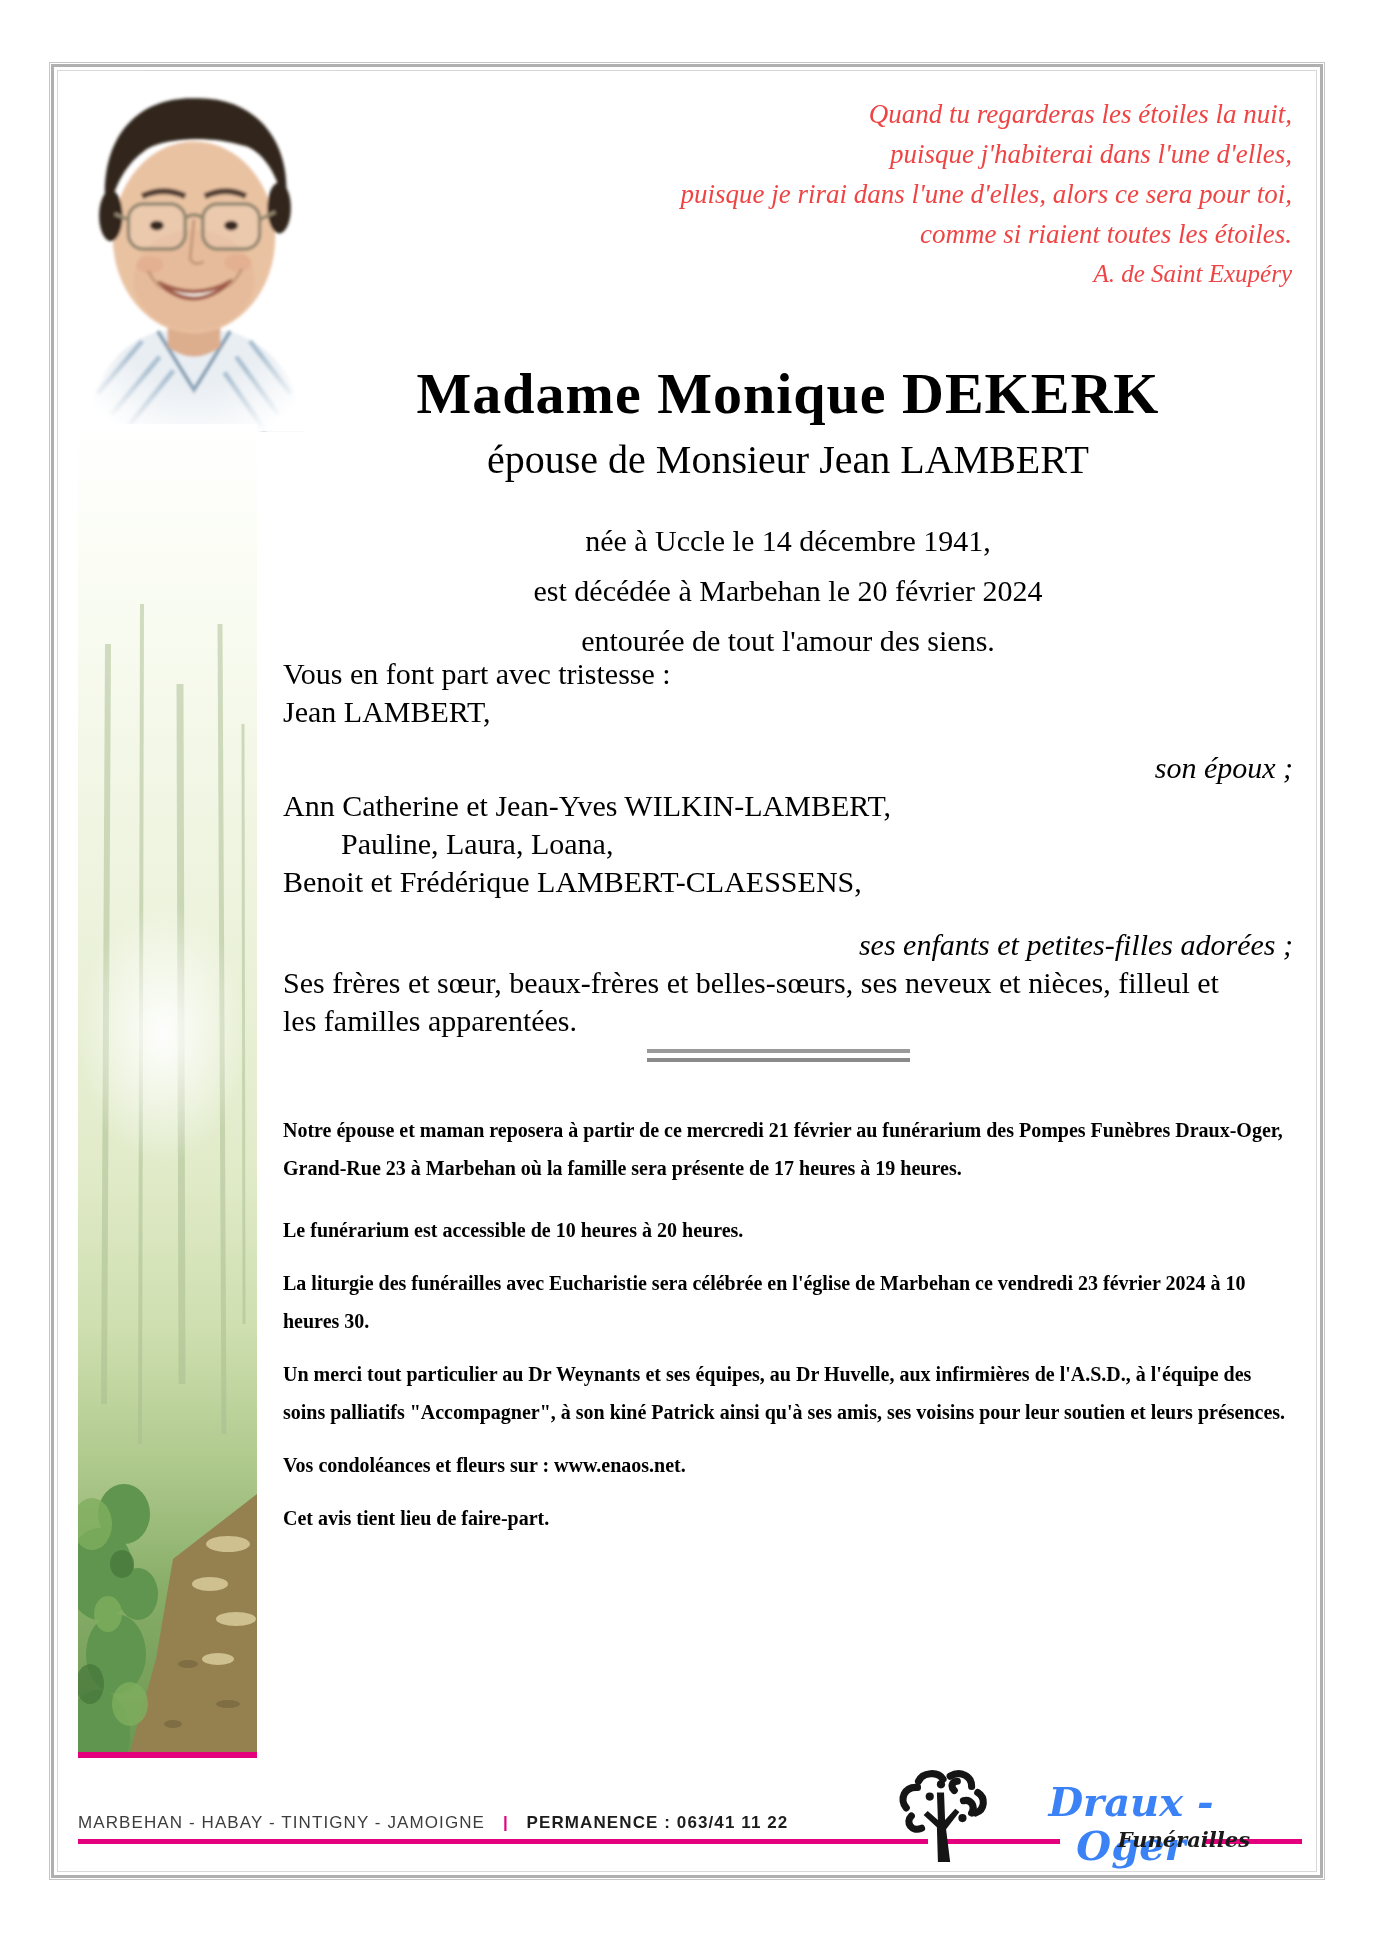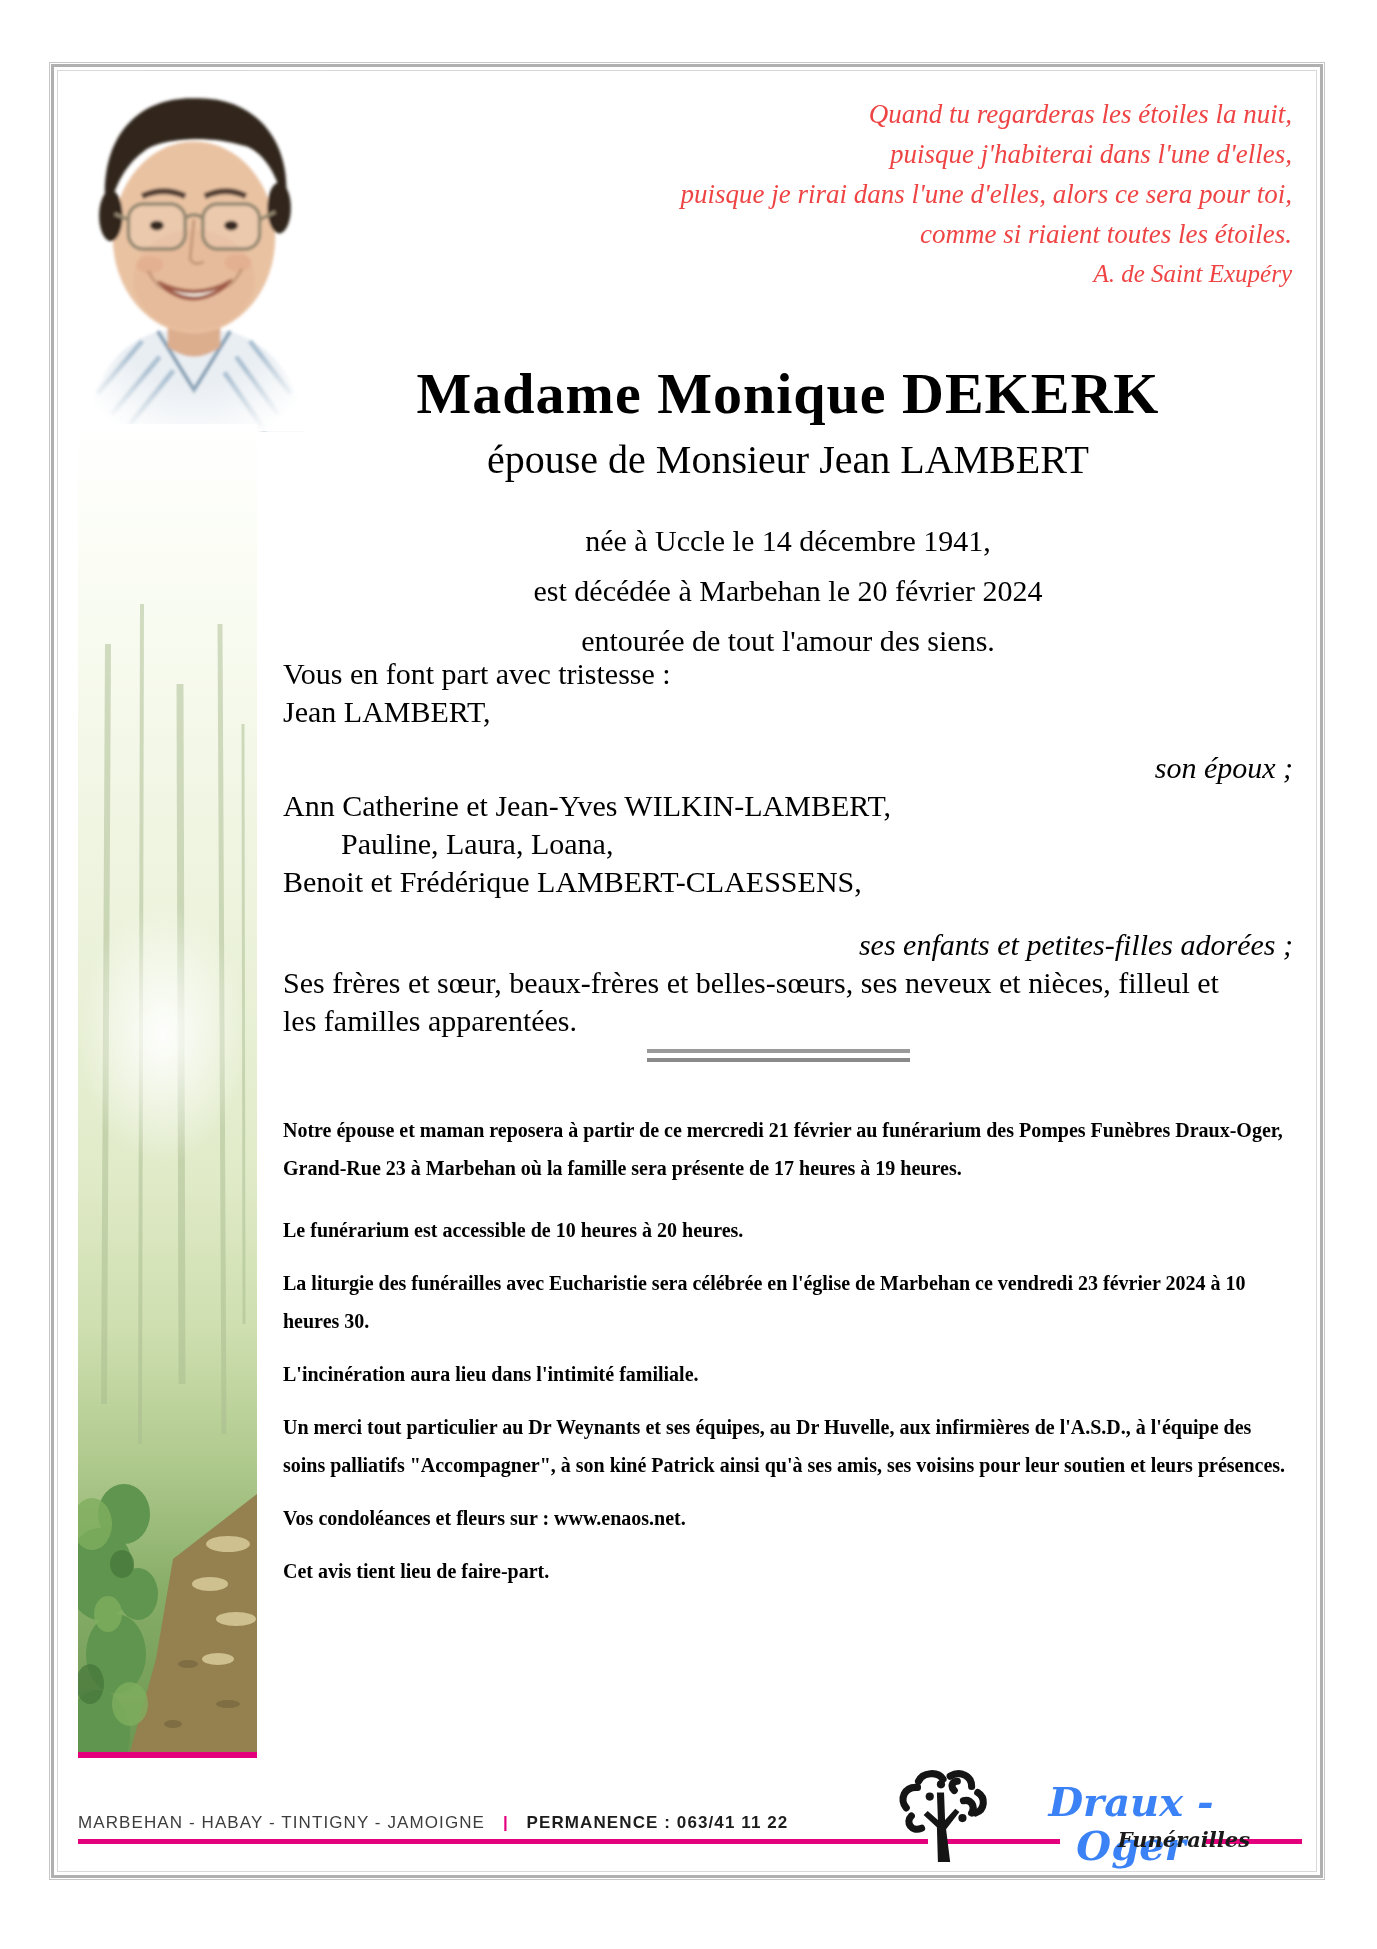--- a/index.html
+++ b/index.html
@@ -201,21 +201,20 @@
     <div>Ses frères et sœur, beaux-frères et belles-sœurs, ses neveux et nièces, filleul et</div>
     <div>les familles apparentées.</div>
   </div>
 
   <div class="separator"></div>
 
   <div class="announcements">
     <div class="announcement first">Notre épouse et maman reposera à partir de ce mercredi 21 février au funérarium des Pompes Funèbres Draux-Oger, Grand-Rue 23 à Marbehan où la famille sera présente de 17 heures à 19 heures.</div>
     <div class="announcement">Le funérarium est accessible de 10 heures à 20 heures.</div>
     <div class="announcement">La liturgie des funérailles avec Eucharistie sera célébrée en l'église de Marbehan ce vendredi 23 février 2024 à 10 heures 30.</div>
-    <div class="announcement">L'incinération aura lieu dans l'intimité familiale.</div>
     <div class="announcement">Un merci tout particulier au Dr Weynants et ses équipes, au Dr Huvelle, aux infirmières de l'A.S.D., à l'équipe des soins palliatifs "Accompagner", à son kiné Patrick ainsi qu'à ses amis, ses voisins pour leur soutien et leurs présences.</div>
     <div class="announcement">Vos condoléances et fleurs sur : www.enaos.net.</div>
     <div class="announcement">Cet avis tient lieu de faire-part.</div>
   </div>
 
   <div class="footer-text">
     <span>MARBEHAN - HABAY - TINTIGNY - JAMOIGNE</span>
     <span class="footer-sep">|</span>
     <span class="permanence">PERMANENCE : 063/41 11 22</span>
   </div>

